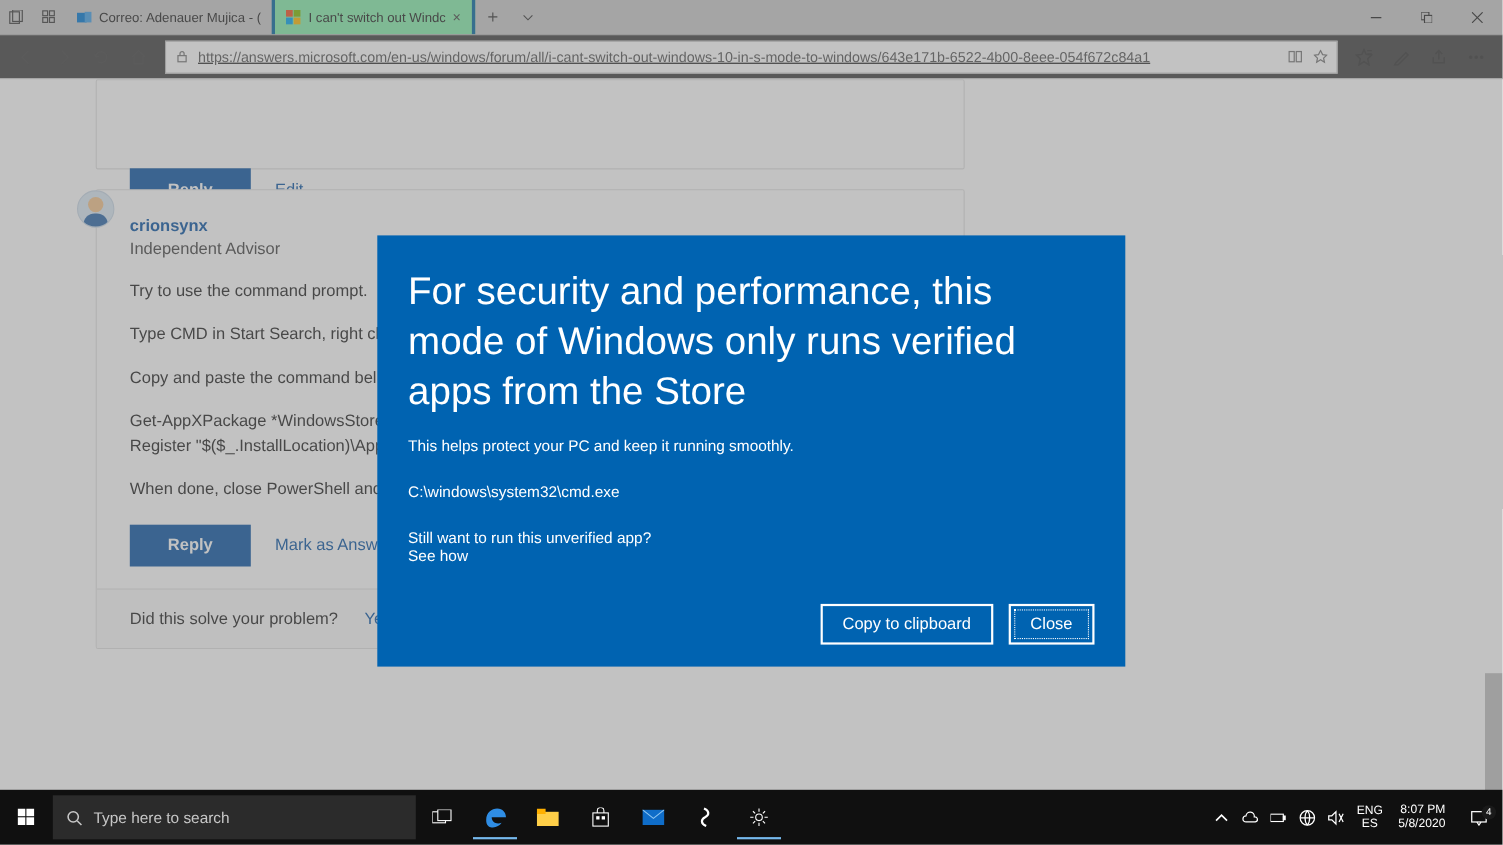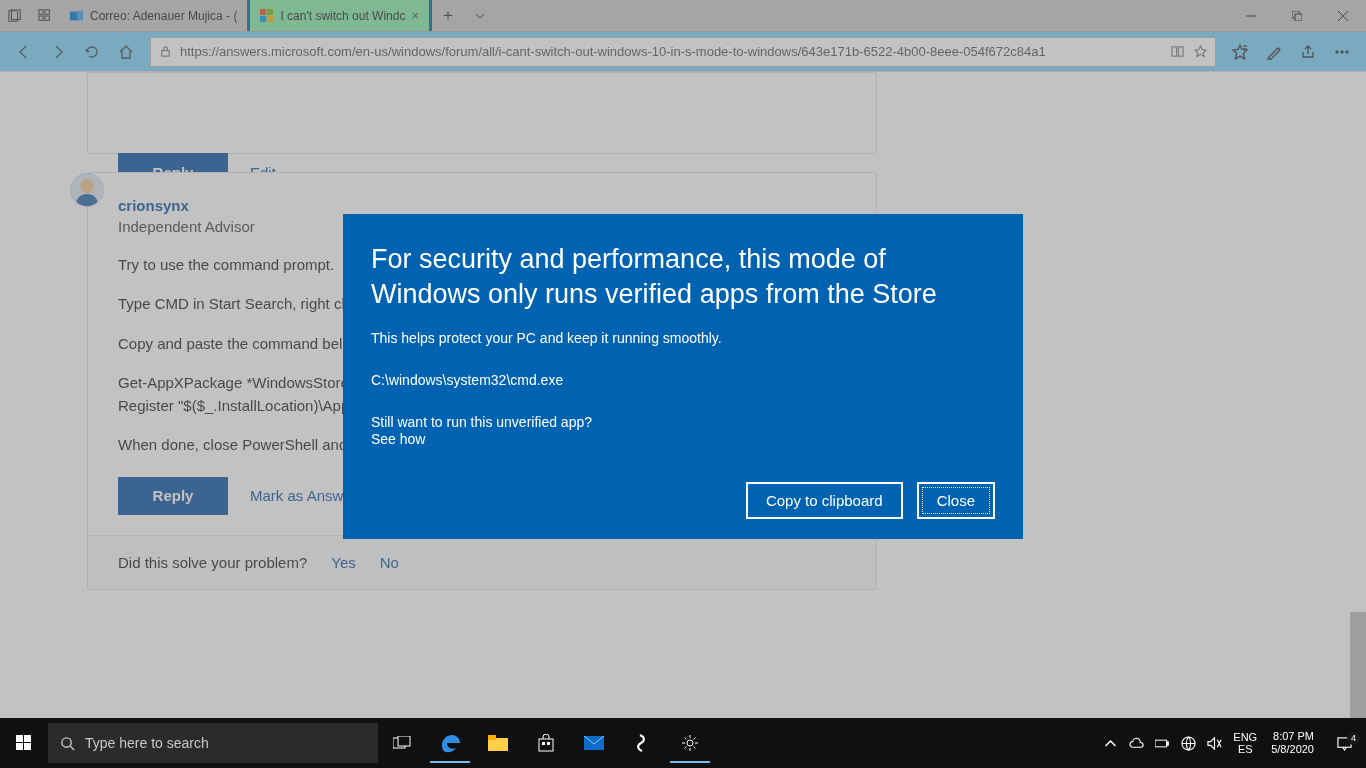--- a/index.html
+++ b/index.html
@@ -32,22 +32,22 @@
 .tab .tabtitle { white-space: nowrap; overflow: hidden; text-overflow: clip; flex:1; }
 .tab .close { font-size: 13px; color:#444; }
 .tabstrip .newtab, .tabstrip .drop {
   width: 32px; display:flex; align-items:center; justify-content:center; color:#333;
 }
 .winctrl { margin-left:auto; display:flex; }
 .winctrl div { width:46px; display:flex; align-items:center; justify-content:center; }
 .winctrl svg { width:10px; height:10px; stroke:#222; stroke-width:1; fill:none; }
 
 .addrbar {
-  height: 40px; background: #7dd3fc; display:flex; align-items:center;
-  padding: 0 8px; gap: 2px; border-bottom:1px solid #ddd;
+  height: 40px; background: #404040; display:flex; align-items:center;
+  padding: 0 8px; gap: 2px; border-bottom:1px solid #ddd;text-decoration:underline;
 }
 .addrbar .navbtn {
   width:32px; height:32px; display:flex; align-items:center; justify-content:center;
 }
 .addrbar .navbtn svg { width:16px; height:16px; stroke:#444; fill:none; stroke-width:1.3; }
 .urlbox {
   flex:1; height:30px; background:#fff; border:1px solid #c0c0c0;
   display:flex; align-items:center; padding:0 8px; font-size:13px; color:#555; gap:8px;
   margin: 0 6px;
 }
@@ -97,21 +97,21 @@
 }
 
 
 .dim {
   position:absolute; inset:0; background:rgba(120,120,120,0.45);
 }
 .modal {
   position:absolute; left:343px; top:214px; width:680px;
   background:#0063b1; color:#fff; padding:28px 28px 20px 28px;
 }
-.modal h1 { font-size:27px; font-weight:400; line-height:1.3; }
+.modal h1 { font-size:35px; font-weight:400; line-height:1.3; }
 .modal .sub { font-size:14px; margin-top:18px; }
 .modal .path { font-size:14px; margin-top:26px; }
 .modal .still { font-size:14px; margin-top:26px; }
 .modal .seehow { font-size:14px; margin-top:4px; color:#fff; text-decoration:none; }
 .modal .buttons { display:flex; justify-content:flex-end; gap:14px; margin-top:34px; }
 .modal .buttons button {
   background:#0063b1; color:#fff; border:2px solid #fff;
   font-size:15px; padding:8px 18px;
 }
 .modal .buttons button.close-btn { outline:1px dotted #fff; outline-offset:-6px; }

